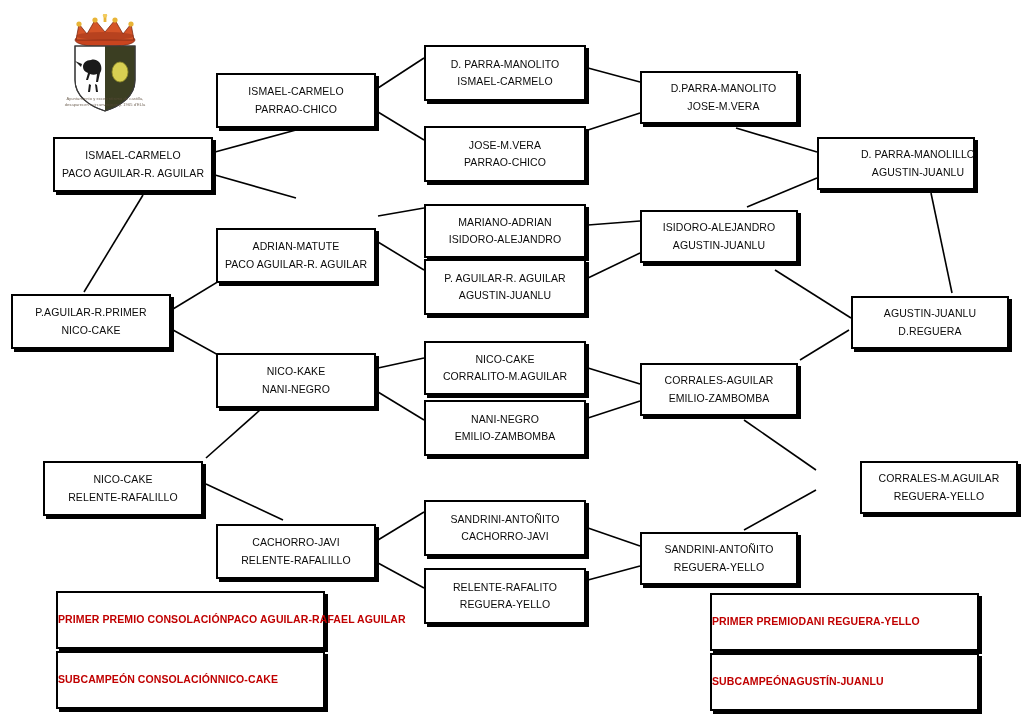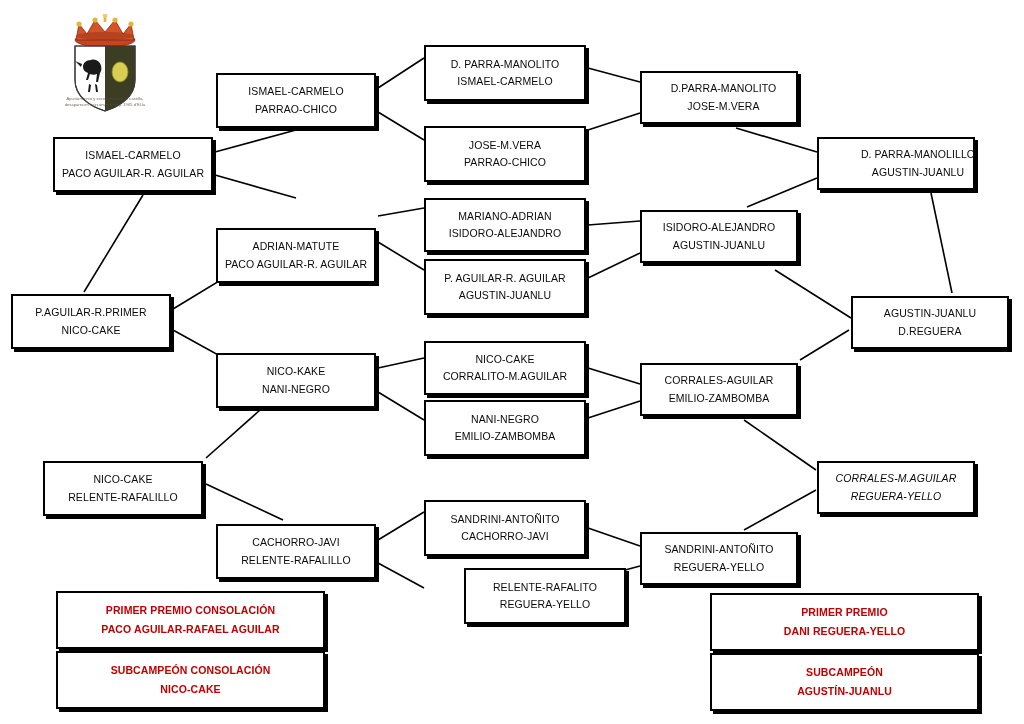--- a/index.html
+++ b/index.html
@@ -47,23 +47,23 @@
     text-align: left;
     padding: 3px 0;
   }
   .award-box {
     position: absolute;
     box-sizing: border-box;
     background: #ffffff;
     border: 2px solid #000000;
     box-shadow: 3px 3px 0 0 #000000;
     display: flex;
-    flex-direction: column;
+    flex-direction: row;
     align-items: center;
-    justify-content: center;
+    justify-content: flex-start;
     z-index: 3;
   }
   .award-line {
     font-size: 10.5px;
     font-weight: bold;
     color: #C00000;
     line-height: 1.05;
     white-space: nowrap;
     text-align: center;
     padding: 4px 0;
@@ -191,41 +191,41 @@
       <div class="match-line">RELENTE-RAFALILLO</div>
     </div>
     <div class="match-box" style="left: 424px; top: 45px; width: 162px; height: 56px;">
       <div class="match-line">D. PARRA-MANOLITO</div>
       <div class="match-line">ISMAEL-CARMELO</div>
     </div>
     <div class="match-box" style="left: 424px; top: 126px; width: 162px; height: 56px;">
       <div class="match-line">JOSE-M.VERA</div>
       <div class="match-line">PARRAO-CHICO</div>
     </div>
-    <div class="match-box" style="left: 424px; top: 198px; width: 162px; height: 54px;">
+    <div class="match-box" style="left: 424px; top: 204px; width: 162px; height: 54px;">
       <div class="match-line">MARIANO-ADRIAN</div>
       <div class="match-line">ISIDORO-ALEJANDRO</div>
     </div>
     <div class="match-box" style="left: 424px; top: 259px; width: 162px; height: 56px;">
       <div class="match-line">P. AGUILAR-R. AGUILAR</div>
       <div class="match-line">AGUSTIN-JUANLU</div>
     </div>
     <div class="match-box" style="left: 424px; top: 341px; width: 162px; height: 54px;">
       <div class="match-line">NICO-CAKE</div>
       <div class="match-line">CORRALITO-M.AGUILAR</div>
     </div>
     <div class="match-box" style="left: 424px; top: 400px; width: 162px; height: 56px;">
       <div class="match-line">NANI-NEGRO</div>
       <div class="match-line">EMILIO-ZAMBOMBA</div>
     </div>
     <div class="match-box" style="left: 424px; top: 500px; width: 162px; height: 56px;">
       <div class="match-line">SANDRINI-ANTOÑITO</div>
       <div class="match-line">CACHORRO-JAVI</div>
     </div>
-    <div class="match-box" style="left: 424px; top: 568px; width: 162px; height: 56px; margin-left: 40px;">
+    <div class="match-box" style="left: 424px; top: 568px; width: 162px; height: 56px;">
       <div class="match-line">RELENTE-RAFALITO</div>
       <div class="match-line">REGUERA-YELLO</div>
     </div>
     <div class="match-box" style="left: 640px; top: 71px; width: 158px; height: 53px; padding-left: 13px;">
       <div class="match-line">D.PARRA-MANOLITO</div>
       <div class="match-line">JOSE-M.VERA</div>
     </div>
     <div class="match-box" style="left: 640px; top: 210px; width: 158px; height: 53px;">
       <div class="match-line">ISIDORO-ALEJANDRO</div>
       <div class="match-line">AGUSTIN-JUANLU</div>
@@ -239,21 +239,21 @@
       <div class="match-line">REGUERA-YELLO</div>
     </div>
     <div class="match-box" style="left: 817px; top: 137px; width: 158px; height: 53px; padding-left: 48px;">
       <div class="match-line">D. PARRA-MANOLILLO</div>
       <div class="match-line">AGUSTIN-JUANLU</div>
     </div>
     <div class="match-box" style="left: 851px; top: 296px; width: 158px; height: 53px;">
       <div class="match-line">AGUSTIN-JUANLU</div>
       <div class="match-line">D.REGUERA</div>
     </div>
-    <div class="match-box" style="left: 817px; top: 461px; width: 158px; height: 53px; font-style: italic;">
+    <div class="match-box" style="left: 860px; top: 461px; width: 158px; height: 53px;">
       <div class="match-line">CORRALES-M.AGUILAR</div>
       <div class="match-line">REGUERA-YELLO</div>
     </div>
     <div class="award-box" style="left: 56px; top: 591px; width: 269px; height: 58px;">
       <div class="award-line">PRIMER PREMIO CONSOLACIÓN</div>
       <div class="award-line">PACO AGUILAR-RAFAEL AGUILAR</div>
     </div>
     <div class="award-box" style="left: 56px; top: 651px; width: 269px; height: 58px;">
       <div class="award-line">SUBCAMPEÓN CONSOLACIÓN</div>
       <div class="award-line">NICO-CAKE</div>

